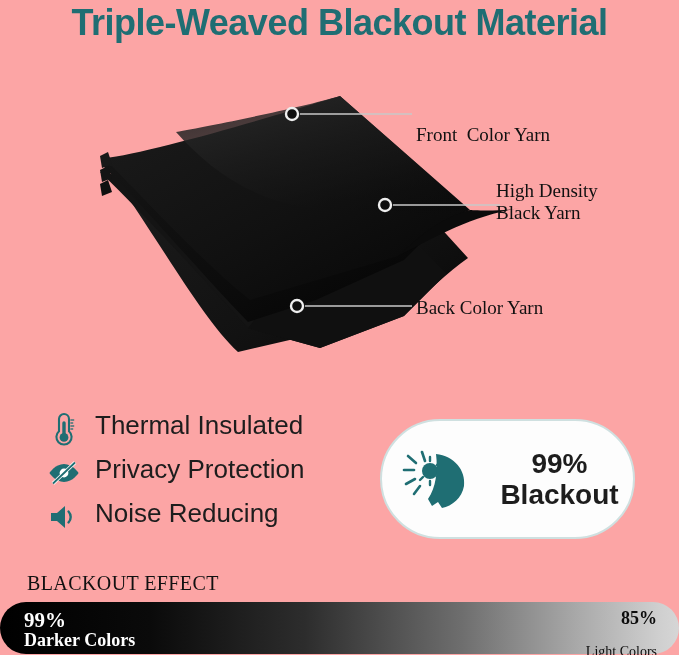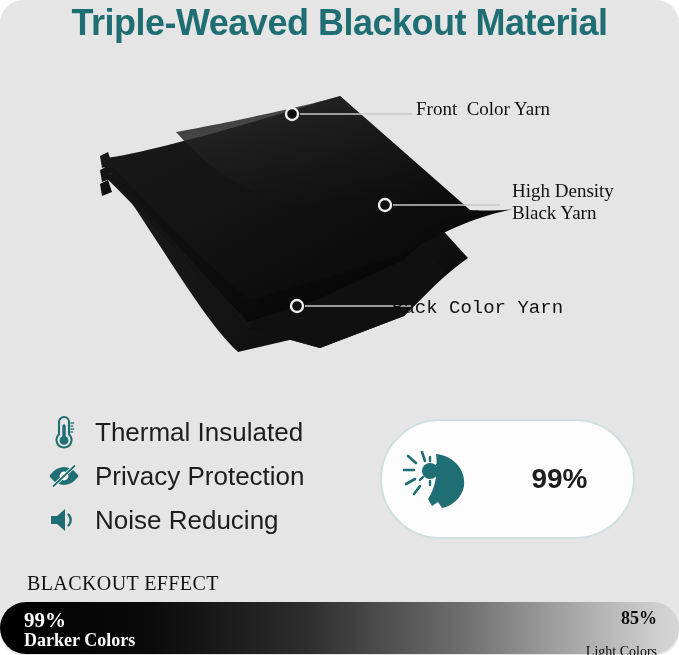--- a/index.html
+++ b/index.html
@@ -4,24 +4,23 @@
 <style>
   html, body {
     margin: 0;
     padding: 0;
     background: #ffffff;
   }
   #page {
     position: relative;
     width: 679px;
     height: 655px;
-    background: #e5e5e5;
+    background: #fca5a5;
     overflow: hidden;
     font-family: "Liberation Sans", sans-serif;
-    border-radius: 23px;
   }
 
   
   #title {
     position: absolute;
     left: 0;
     top: 2px;
     width: 679px;
     text-align: center;
     font-family: "Liberation Sans", sans-serif;
@@ -44,34 +43,34 @@
 
   
   .callout-label {
     position: absolute;
     font-family: "Liberation Serif", serif;
     font-size: 19px;
     color: #111111;
     line-height: 1.18;
     white-space: pre;
   }
-  #callout-front  { left: 416px; top: 98px; }
-  #callout-high   { left: 512px; top: 180px; }
-  #callout-back   { left: 392px; top: 297px; font-family: Liberation Mono, monospace; }
+  #callout-front  { left: 416px; top: 124px; }
+  #callout-high   { left: 496px; top: 180px; }
+  #callout-back   { left: 416px; top: 297px; }
 
   
   #feature-list {
     position: absolute;
     left: 44px;
     top: 410px;
     width: 320px;
   }
   .feature-row {
     display: flex;
-    align-items: center;
+    align-items: flex-start;
     height: 44px;
   }
   .feature-icon {
     width: 40px;
     height: 38px;
     display: flex;
     align-items: center;
     justify-content: center;
     flex: none;
   }
@@ -312,20 +311,21 @@
           <line x1="38" y1="18" x2="35" y2="21"></line>
           <line x1="28" y1="41" x2="28" y2="37"></line>
           <line x1="18" y1="36" x2="21" y2="33"></line>
         </g>
         <path d="M34 10 C 52 12 64 26 62 42 C 60 54 50 62 40 64
                  L 36 58 L 30 62 L 26 55 C 34 44 36 26 34 10 Z" fill="#1f6e73"></path>
       </svg>
     </span>
     <span id="badge-text">
       <div class="badge-line">99%</div>
+      <div class="badge-line">Blackout</div>
     </span>
   </div>
 
   <div id="effect-title">BLACKOUT EFFECT</div>
 
   <div id="gradient-bar">
     <span id="bar-left">
       <div class="bar-pct">99%</div>
       <div class="bar-sub">Darker Colors</div>
     </span>

